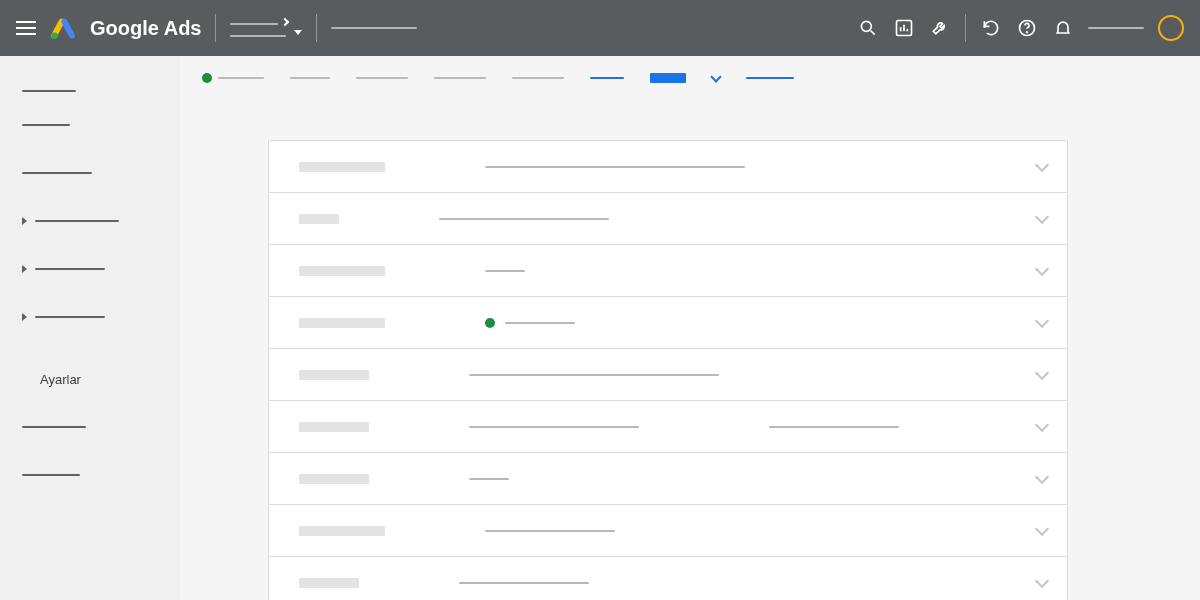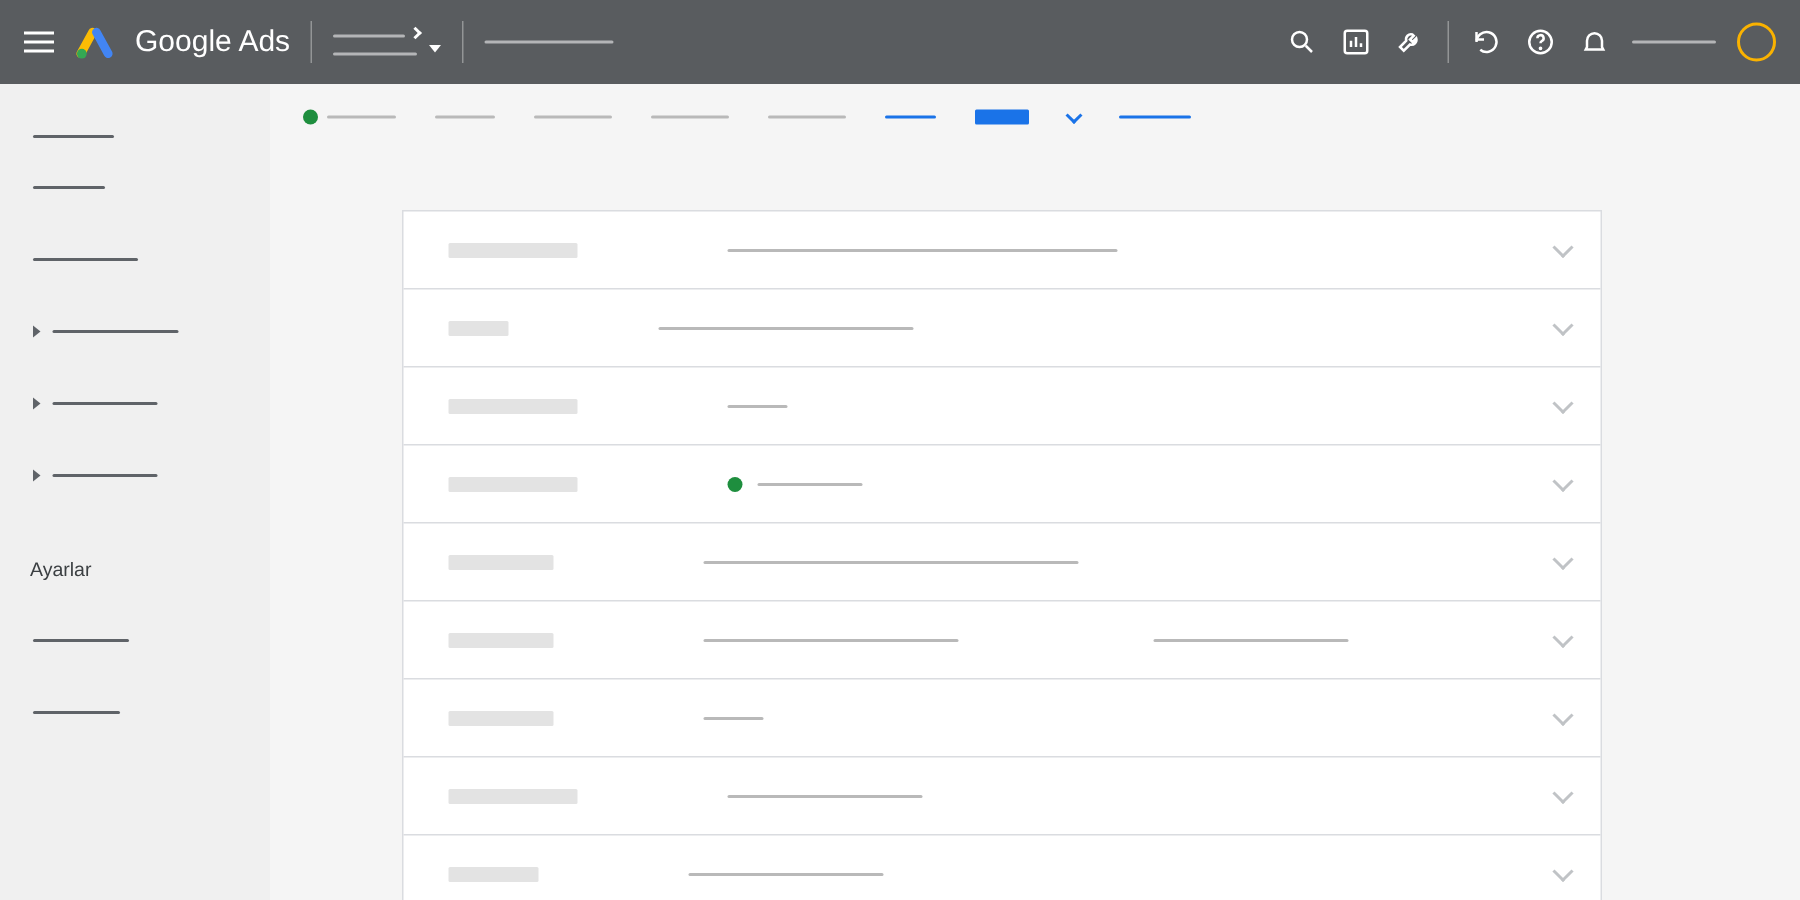--- a/index.html
+++ b/index.html
@@ -11,40 +11,40 @@
     background: #595c5f;
     display: flex;
     align-items: center;
     padding: 0 16px;
     gap: 14px;
     color: #fff;
   }
   .hamburger { display:flex; flex-direction:column; gap:4px; cursor:pointer; }
   .hamburger span { width:20px; height:2px; background:#fff; display:block; }
   .logo-svg { width:26px; height:26px; }
-  .brand { font-size:20px; font-weight:400; color:#fff; }
+  .brand { font-size:20px; font-weight:700; color:#fff; }
   .vdiv { width:1px; height:28px; background:rgba(255,255,255,0.35); }
   .ph-line { height:2px; background:rgba(255,255,255,0.55); border-radius:1px; }
   .hdr-selector { display:flex; align-items:flex-end; gap:6px; cursor:pointer; }
   .hdr-selector .col { display:flex; flex-direction:column; gap:6px; }
   .tri-down { width:0;height:0;border-left:4px solid transparent;border-right:4px solid transparent;border-top:5px solid #fff; margin-bottom:2px;}
   .chev-r { display:inline-block; width:6px; height:6px; border-top:2px solid #fff; border-right:2px solid #fff; transform:rotate(45deg); margin-bottom:4px;}
   .spacer { flex:1; }
   .hdr-icon { width:22px; height:22px; display:flex; align-items:center; justify-content:center; cursor:pointer; position:relative; }
   .hdr-icon svg { stroke:#fff; fill:none; }
   .avatar { width:26px; height:26px; border-radius:50%; border:2px solid #fab200; cursor:pointer; }
 
   
   .body { display:flex; height:calc(600px - 56px); }
   .sidebar {
     width:180px; background:#f0f0f0; padding:20px 0 0 0;
     display:flex; flex-direction:column; gap:4px; font-size:13px; color:#3c4043;
   }
   .side-item { display:flex; align-items:center; gap:8px; height:30px; padding:0 18px 0 22px; cursor:pointer; }
-  .side-item.text { padding-left:20px; color:#3c4043; }
+  .side-item.text { padding-left:40px; color:#3c4043; }
   .side-caret { width:0;height:0;border-top:4px solid transparent;border-bottom:4px solid transparent;border-left:5px solid #5f6368; }
   .side-ph { height:2px; background:#5f6368; border-radius:1px; }
   .side-gap { height:10px; }
 
   .main { flex:1; background:#f5f5f5; display:flex; flex-direction:column; }
 
   
   .strip {
     height:44px; display:flex; align-items:center; gap:26px;
     padding:0 0 0 22px; font-size:13px;

